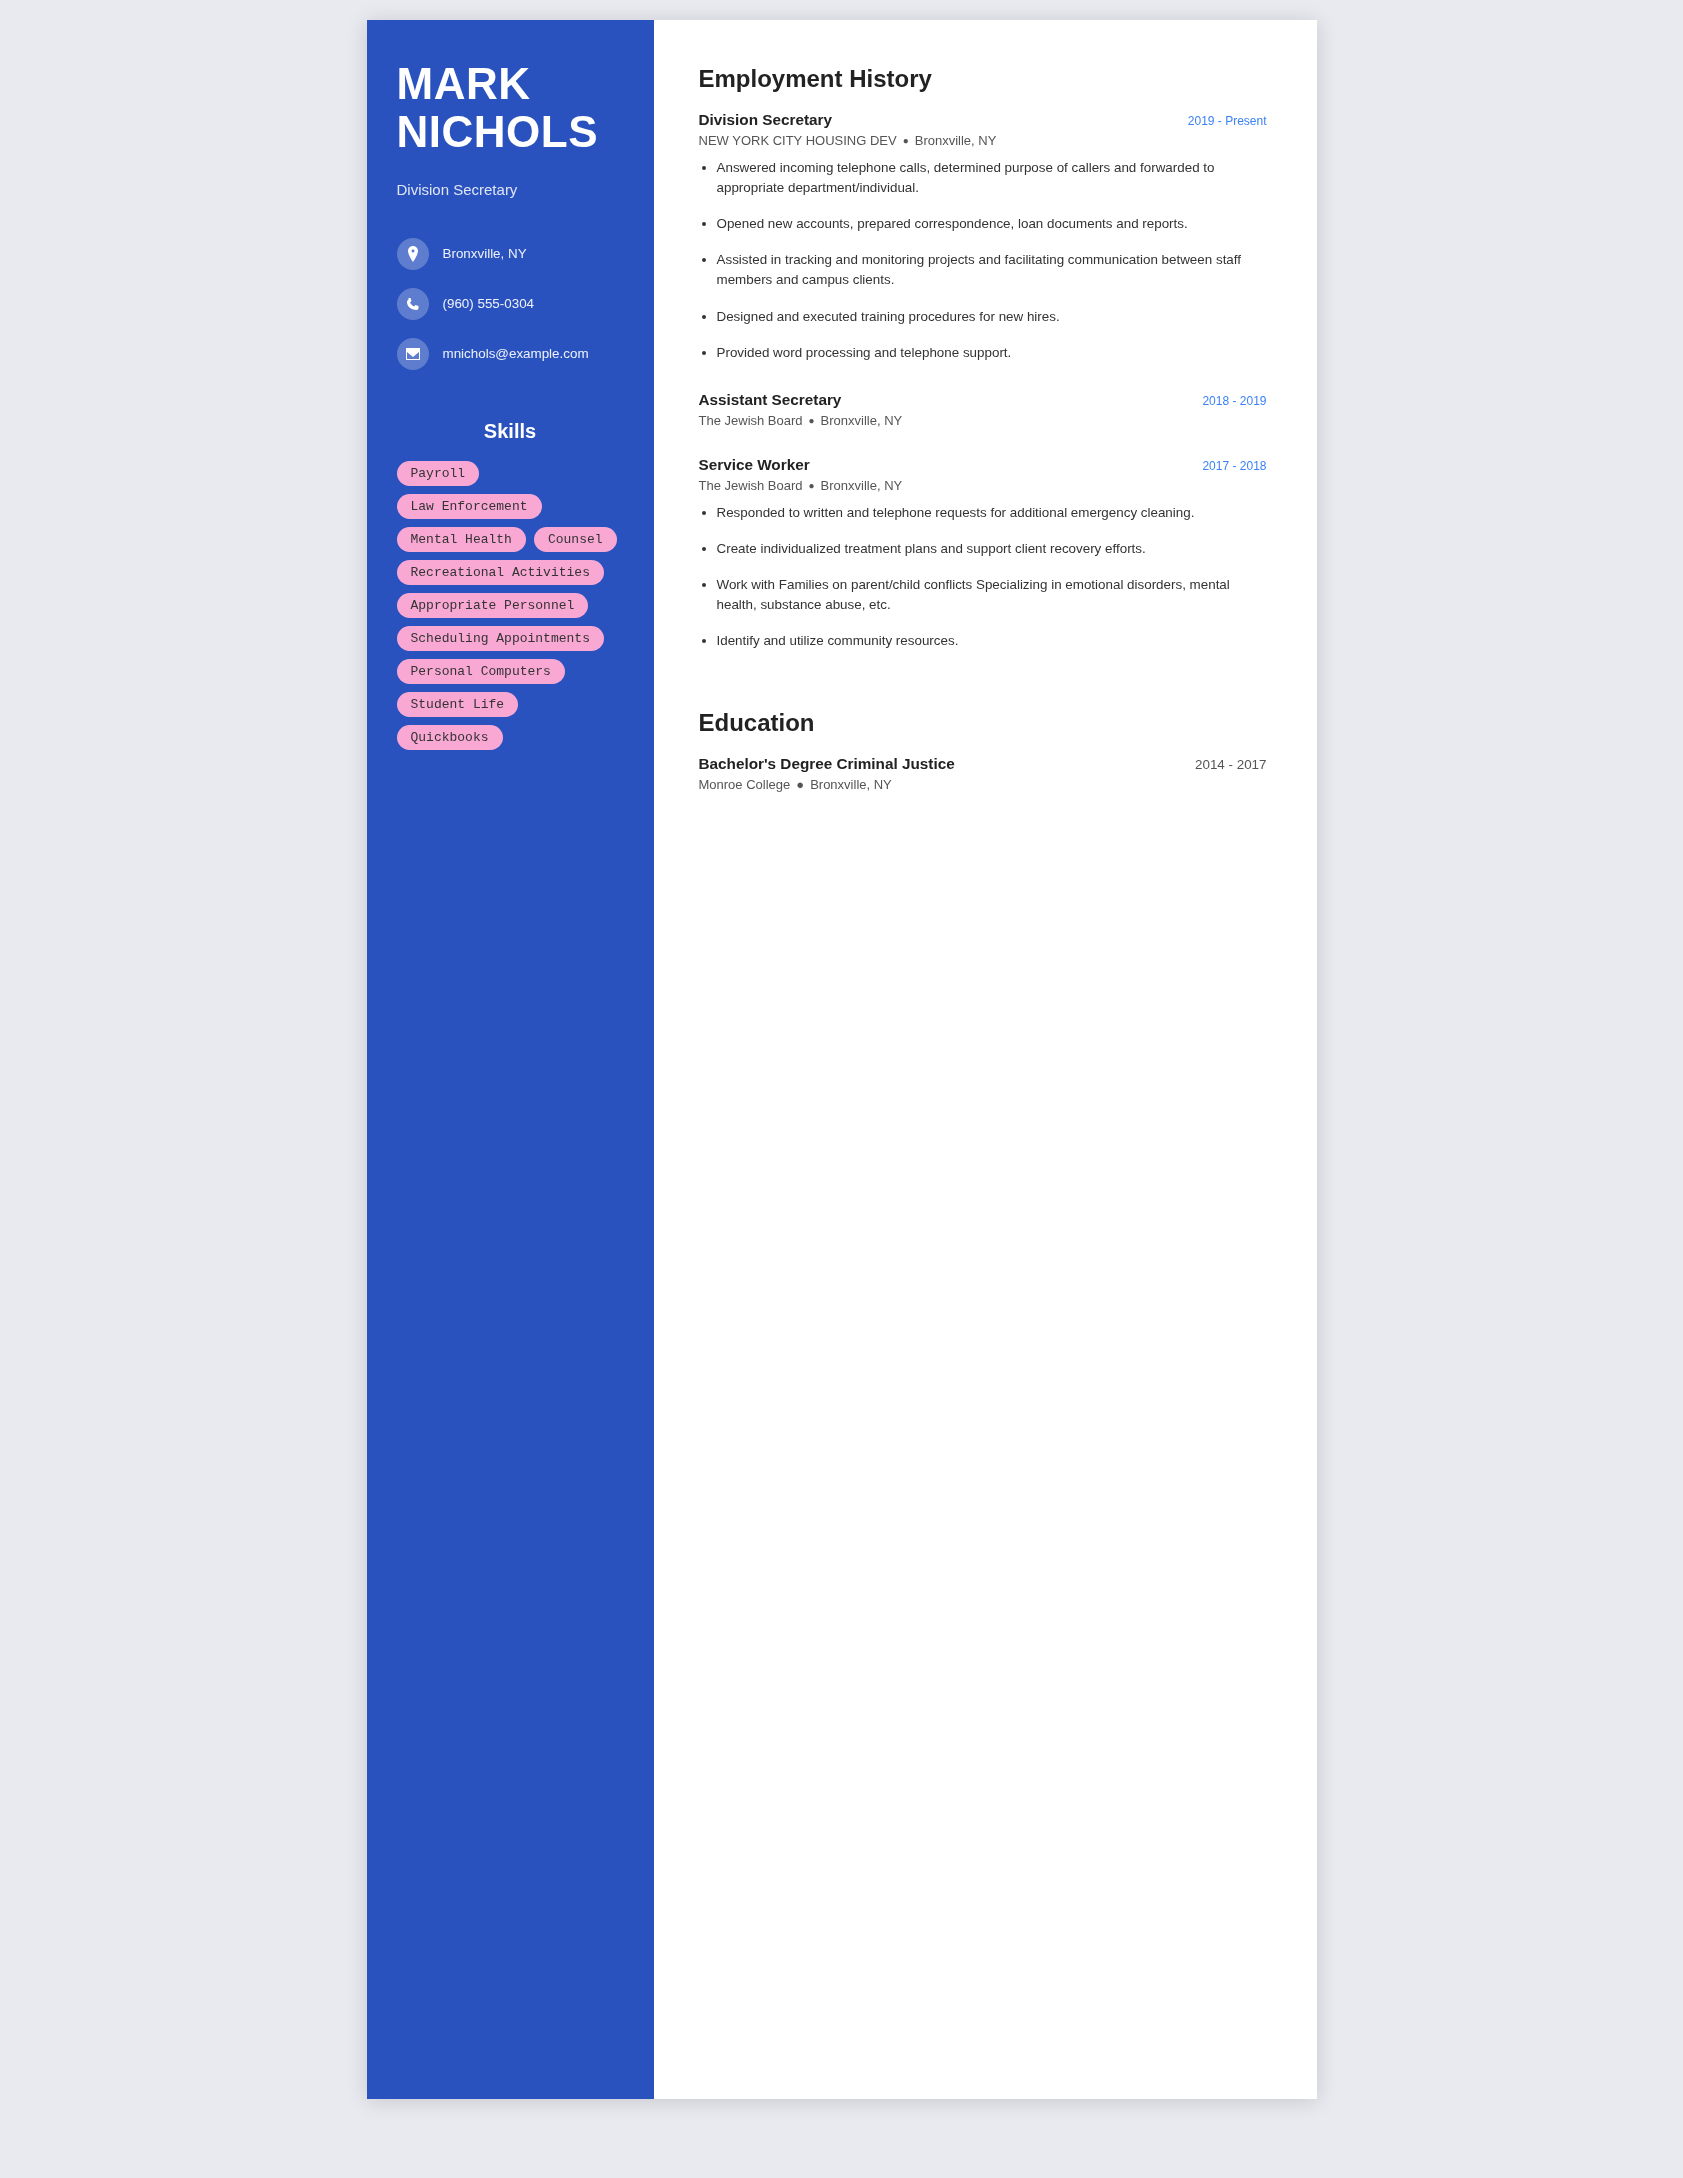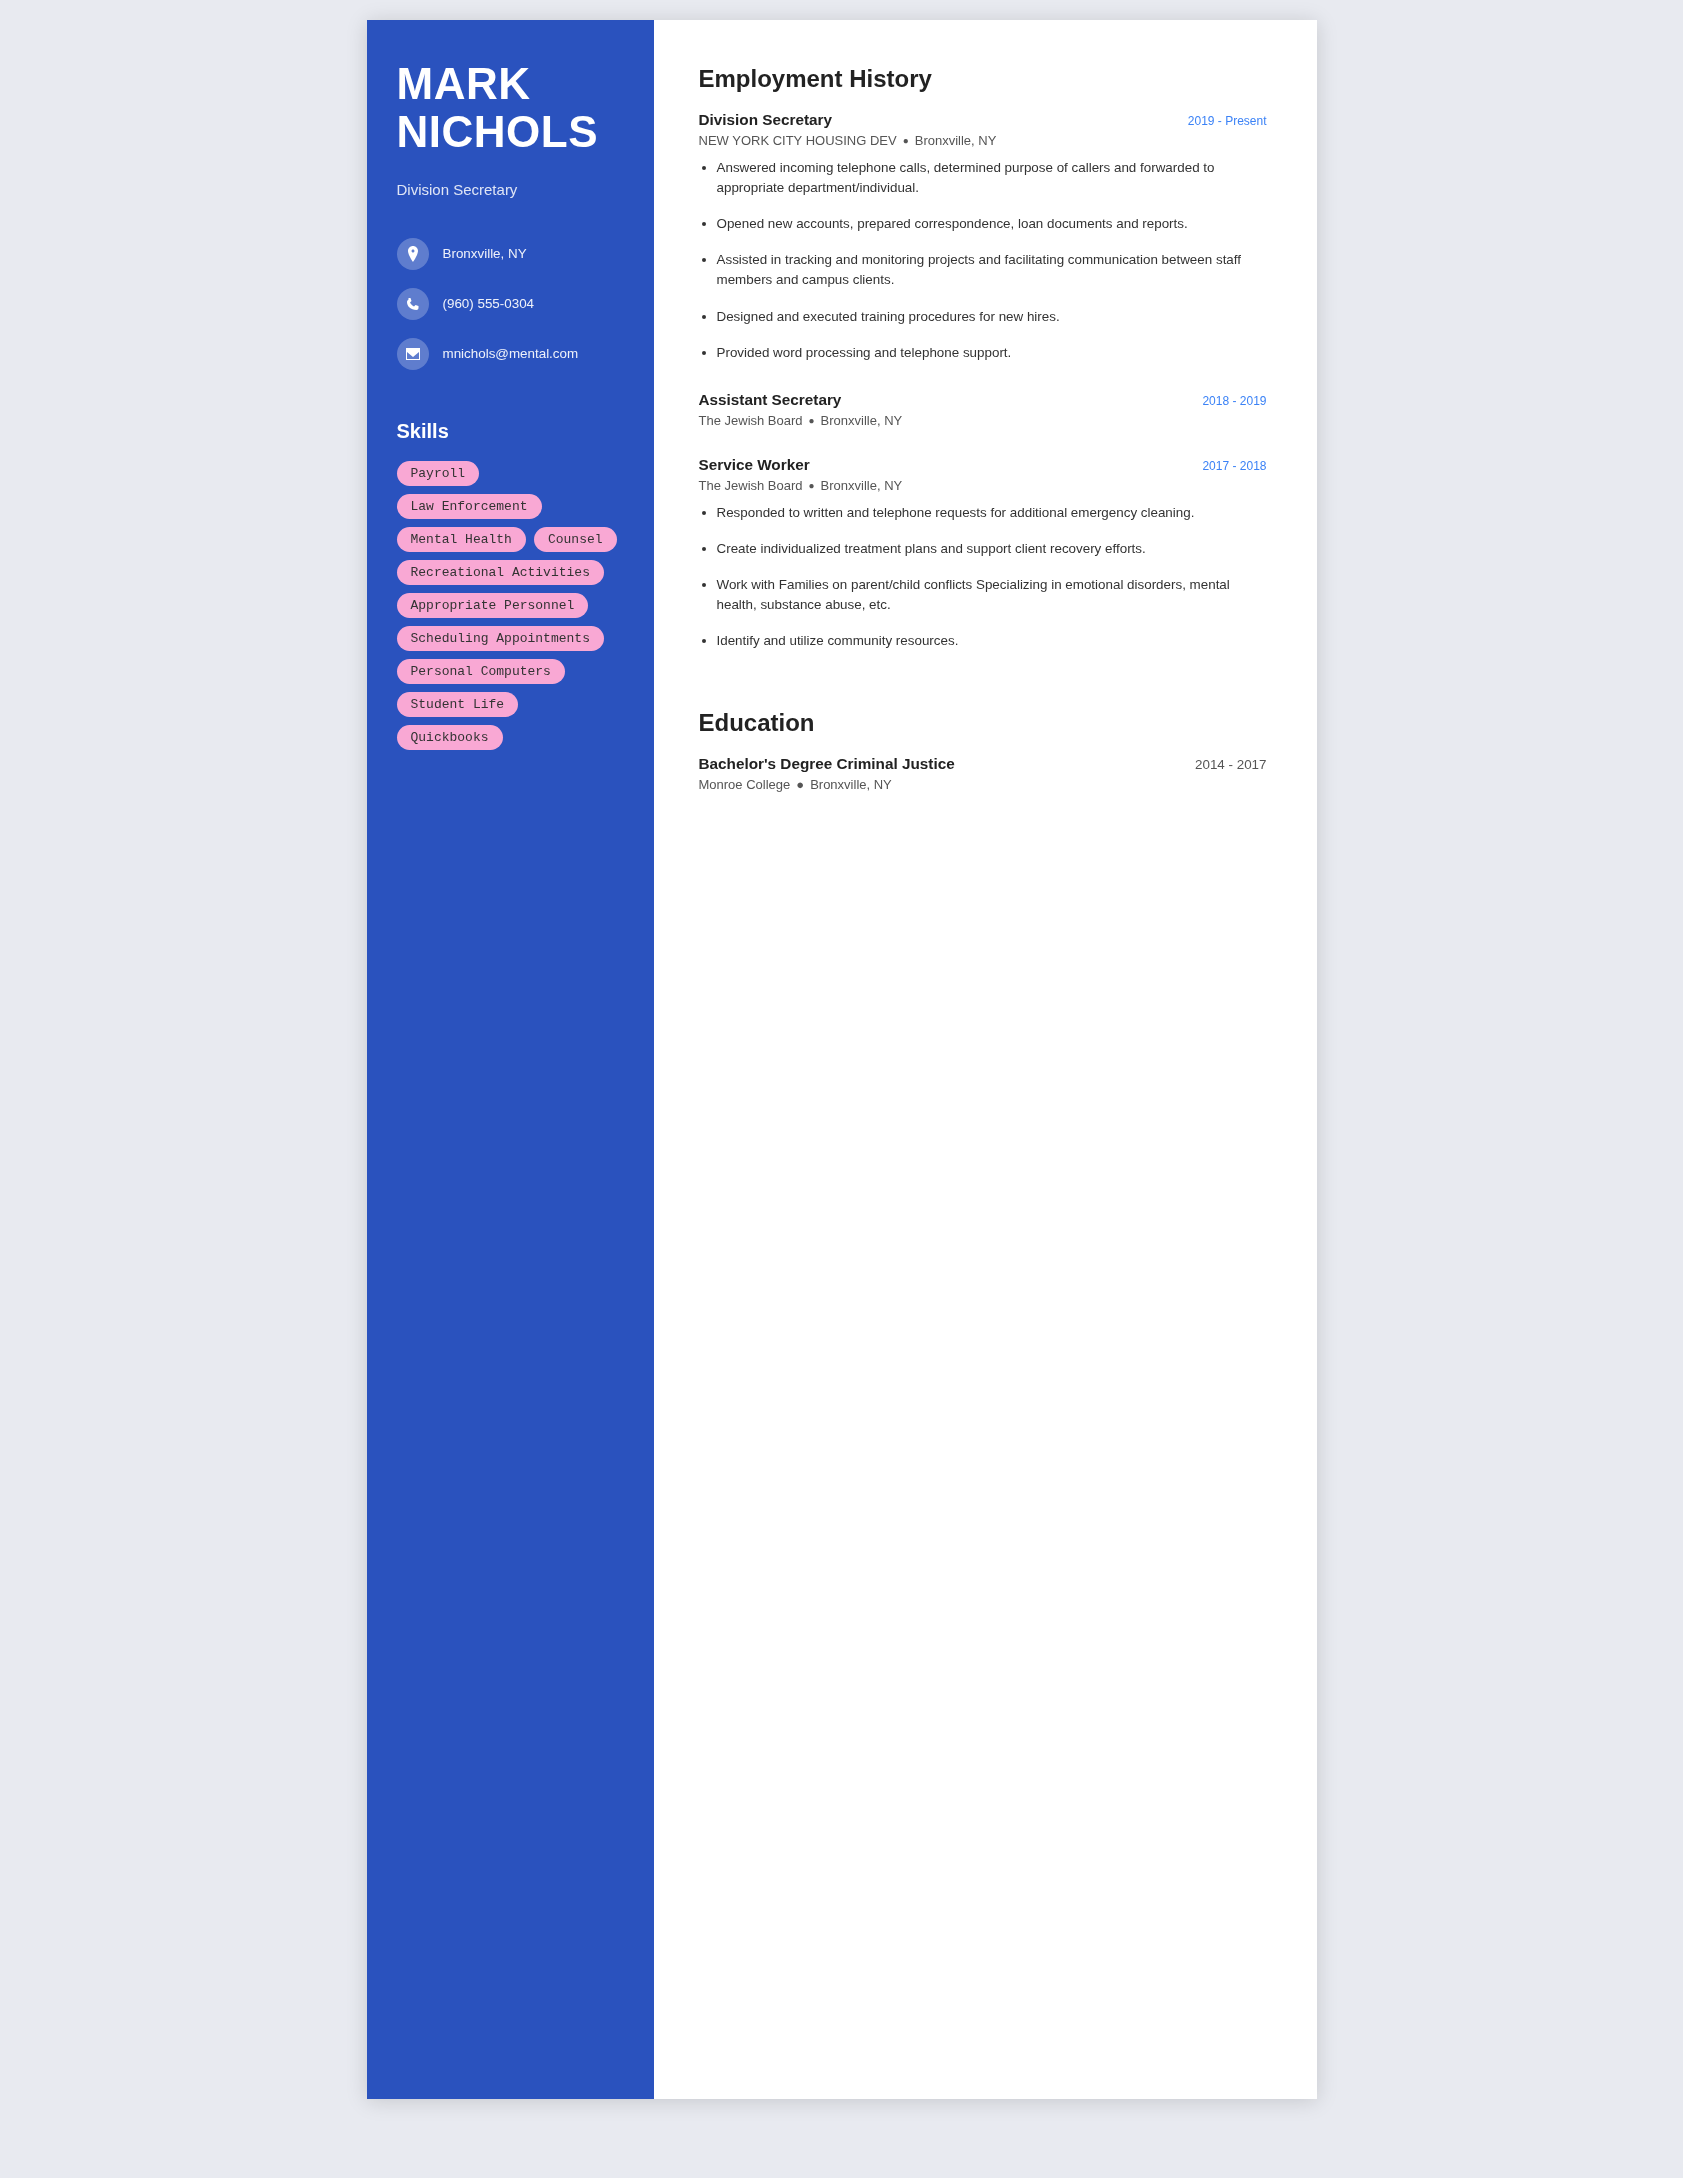--- a/index.html
+++ b/index.html
@@ -70,20 +70,21 @@
     .skills-section {
       display: flex;
       flex-direction: column;
     }
     .skills-heading {
       font-size: 20px;
       font-weight: 800;
       color: white;
       margin-bottom: 18px;
       text-transform: none;
+      text-align: center;
     }
     .skills-tags {
       display: flex;
       flex-wrap: wrap;
       gap: 8px;
     }
     .skill-tag {
       background: #f9a8d4;
       color: #333;
       border-radius: 20px;
@@ -211,21 +212,21 @@
           </svg>
         </div>
         <span>(960) 555-0304</span>
       </div>
       <div class="contact-item">
         <div class="contact-icon">
           <svg width="14" height="12" viewBox="0 0 14 12" fill="white">
             <path d="M0 0h14v12H0V0zm7 7L1 2h12L7 7zm0 2L1 4v7h12V4L7 9z"></path>
           </svg>
         </div>
-        <span>mnichols@mental.com</span>
+        <span>mnichols@example.com</span>
       </div>
     </div>
 
     <div class="skills-section">
       <div class="skills-heading">Skills</div>
       <div class="skills-tags" id="skills-container">
           <div class="skill-tag">Payroll</div>
           <div class="skill-tag">Law Enforcement</div>
           <div class="skill-tag">Mental Health</div>
           <div class="skill-tag">Counsel</div>

